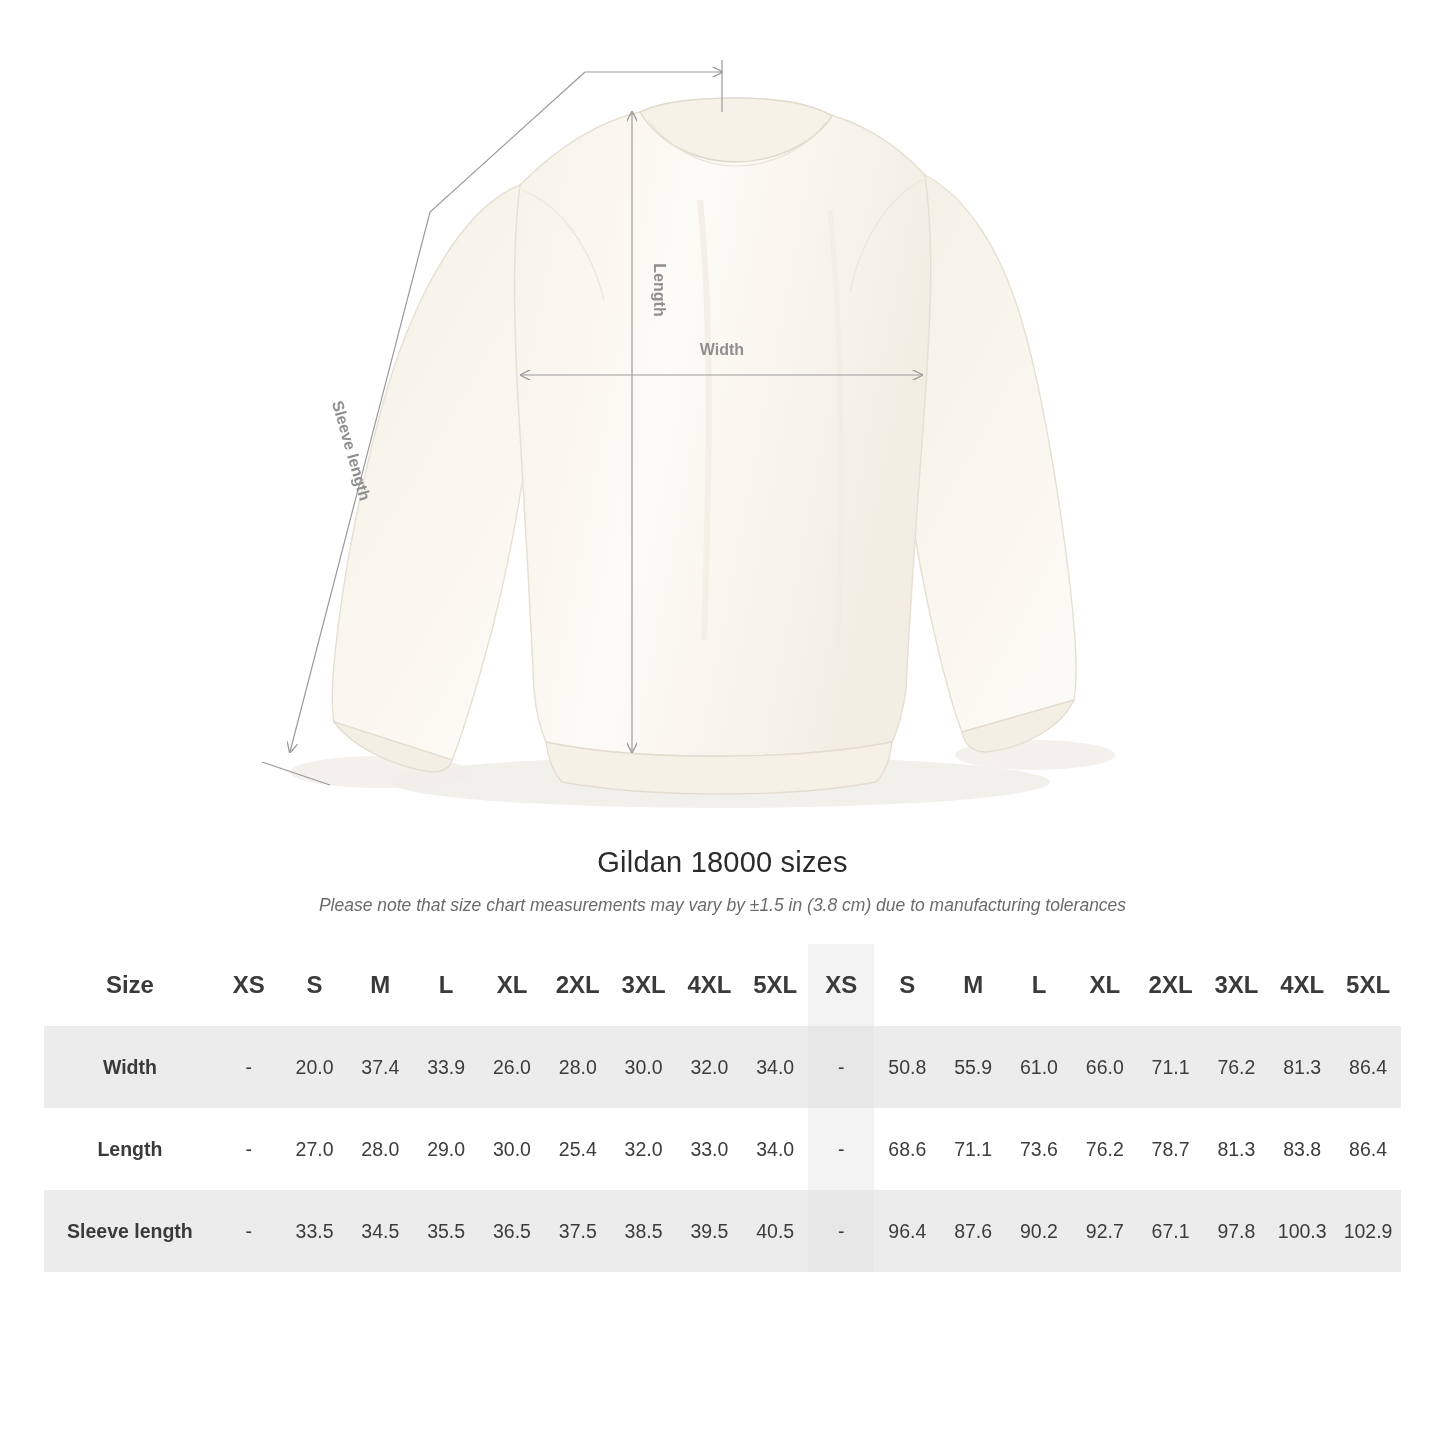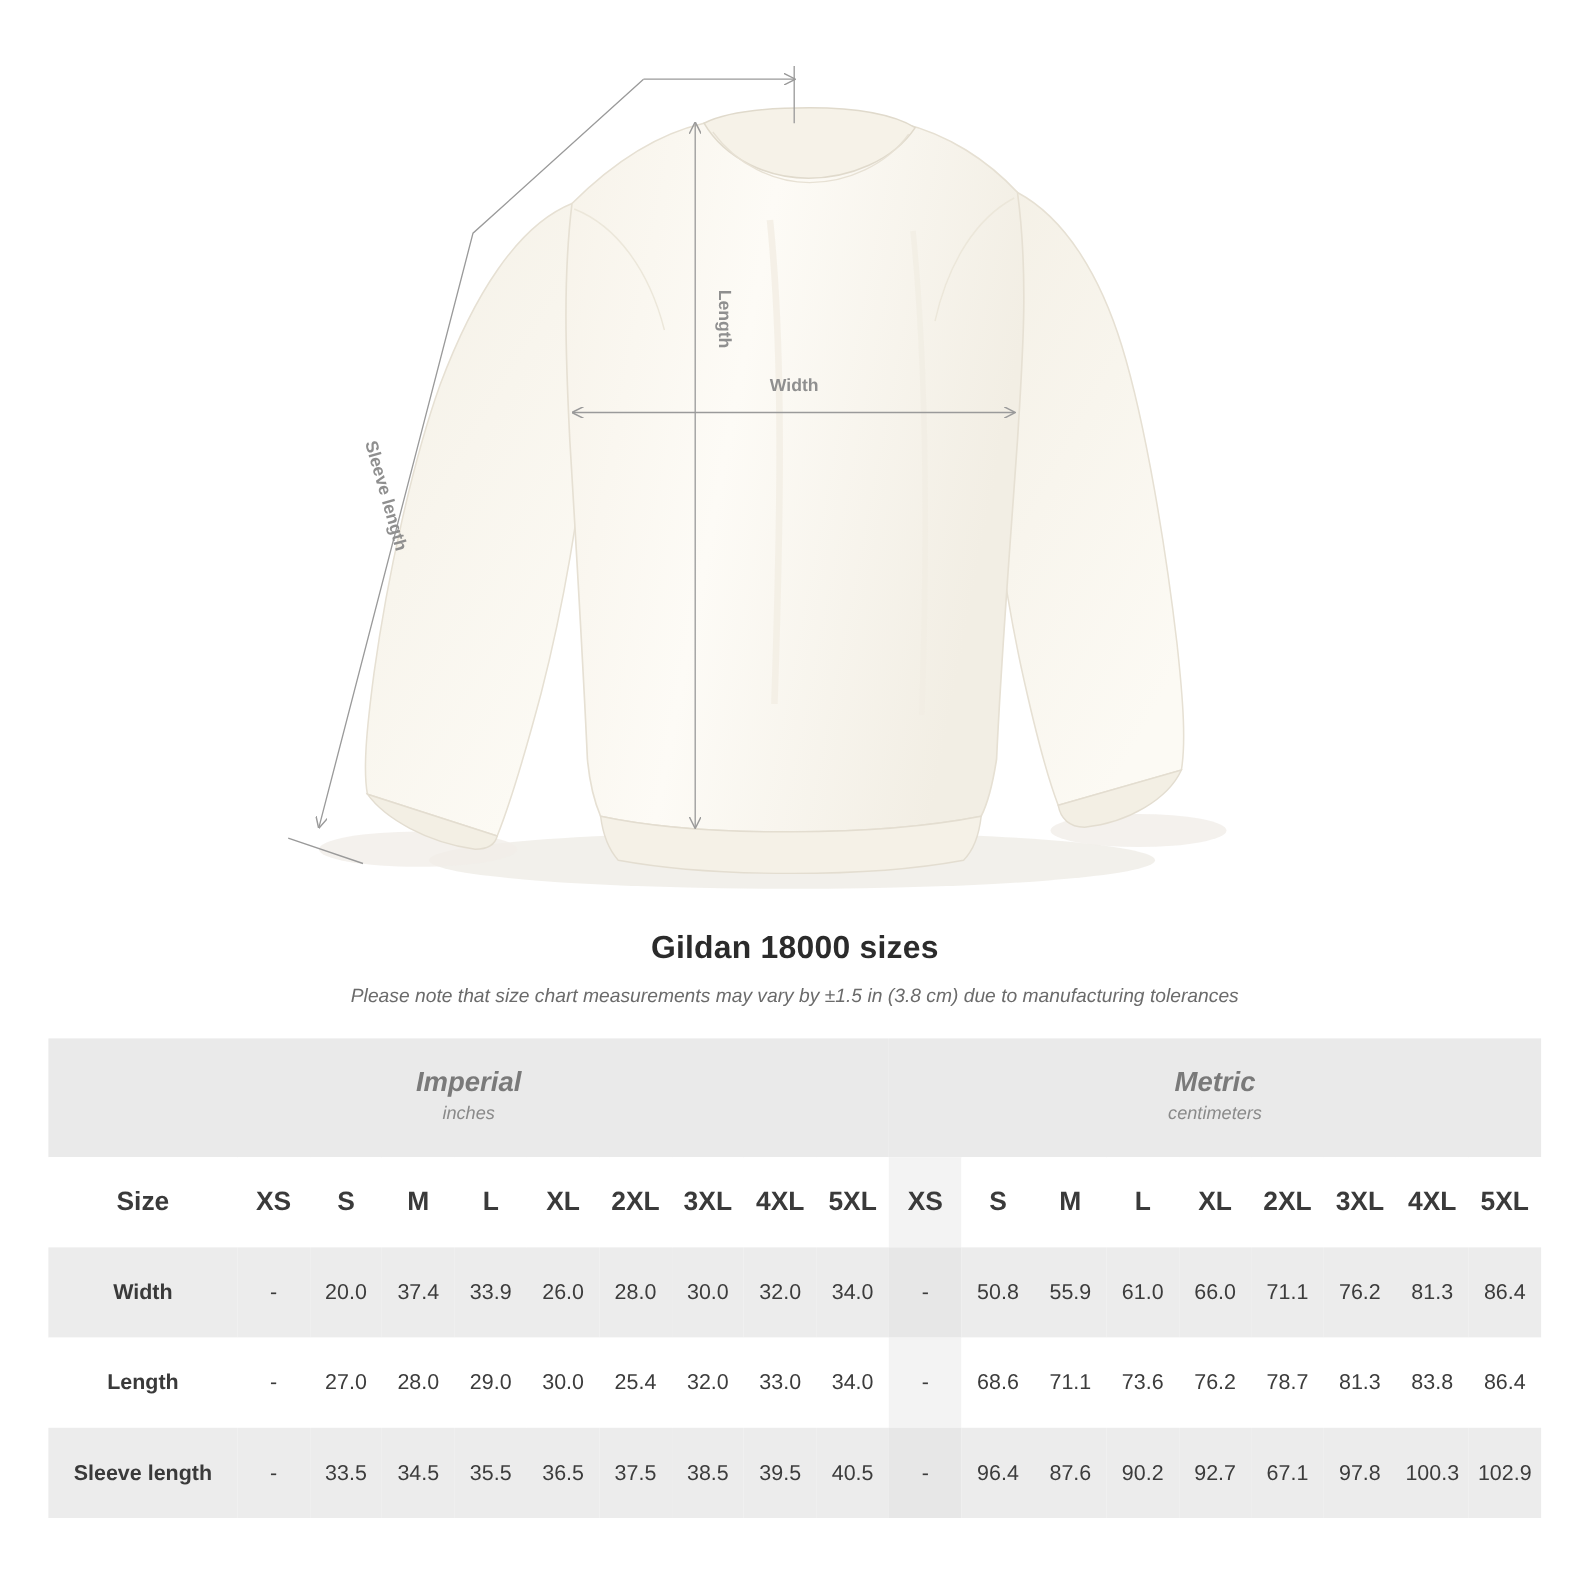--- a/index.html
+++ b/index.html
@@ -28,21 +28,21 @@
     top: 0;
   }
 
   
   .title-block {
     text-align: center;
     padding-top: 6px;
   }
   .chart-title {
     font-size: 29px;
-    font-weight: bold;
+    font-weight: normal;
     color: #2b2b2b;
     margin: 0 0 0 0;
     letter-spacing: 0.2px;
   }
   .chart-note {
     font-size: 17.5px;
     font-style: italic;
     color: #6b6b6b;
     margin: 16px 0 28px 0;
   }
@@ -195,30 +195,20 @@
       <col class="c-val">
         <col class="c-val">
         <col class="c-val">
         <col class="c-val">
       <col class="c-val">
         <col class="c-val">
         <col class="c-val">
         <col class="c-val">
     </colgroup>
     <tbody>
-      <tr class="unit-header">
-        <td colspan="10">
-          <div class="unit-title">Imperial</div>
-          <div class="unit-sub">inches</div>
-        </td>
-        <td colspan="9">
-          <div class="unit-title">Metric</div>
-          <div class="unit-sub">centimeters</div>
-        </td>
-      </tr>
 
       <tr class="head-row">
         <td class="rowlabel">Size</td>
         <td>XS</td>
         <td>S</td>
         <td>M</td>
         <td>L</td>
         <td>XL</td>
         <td>2XL</td>
         <td>3XL</td>

